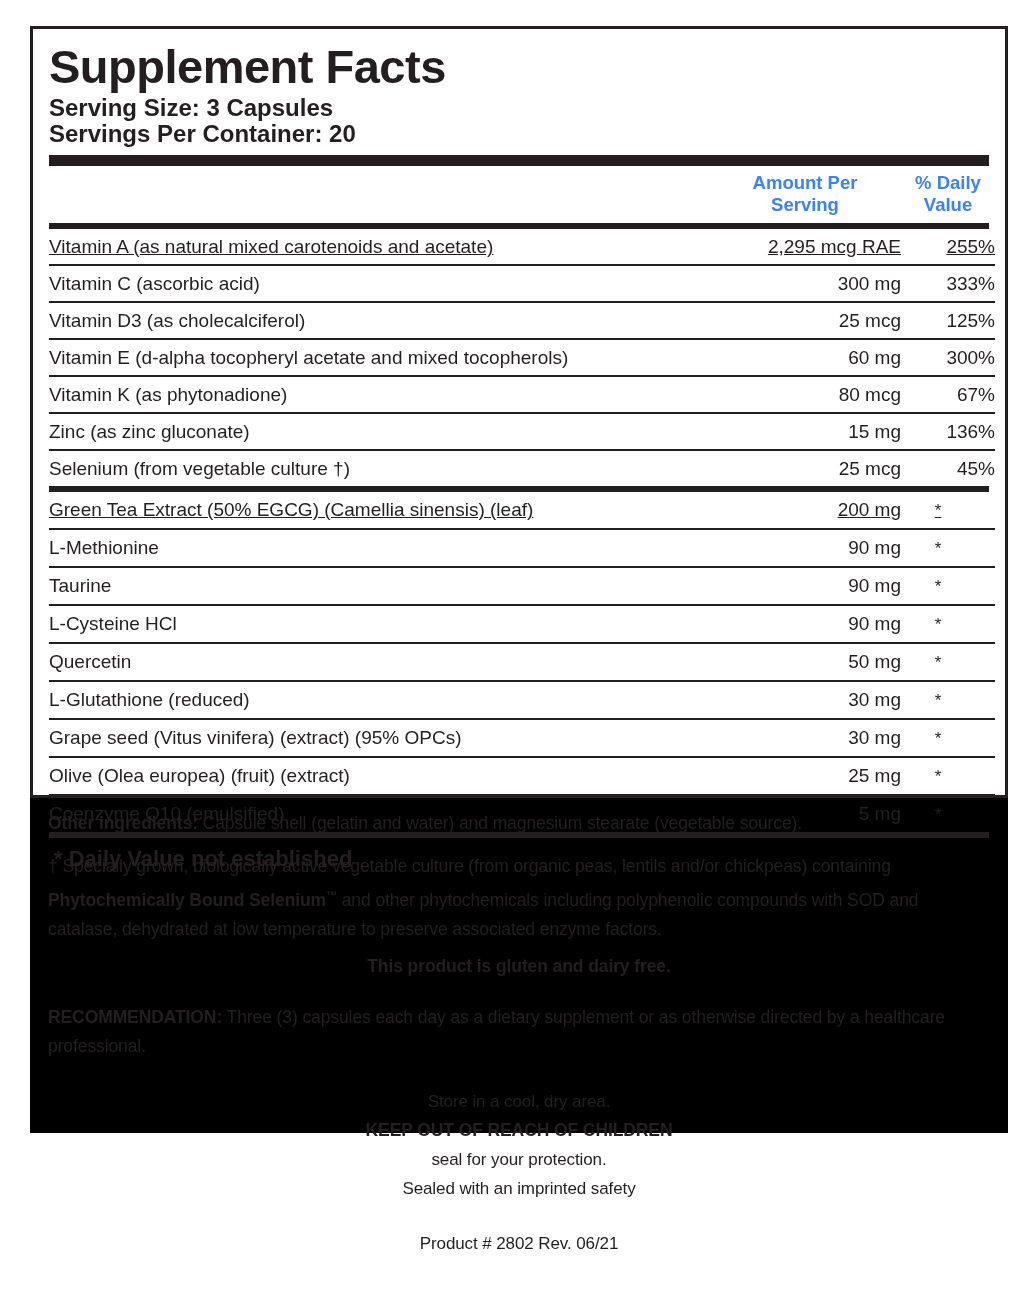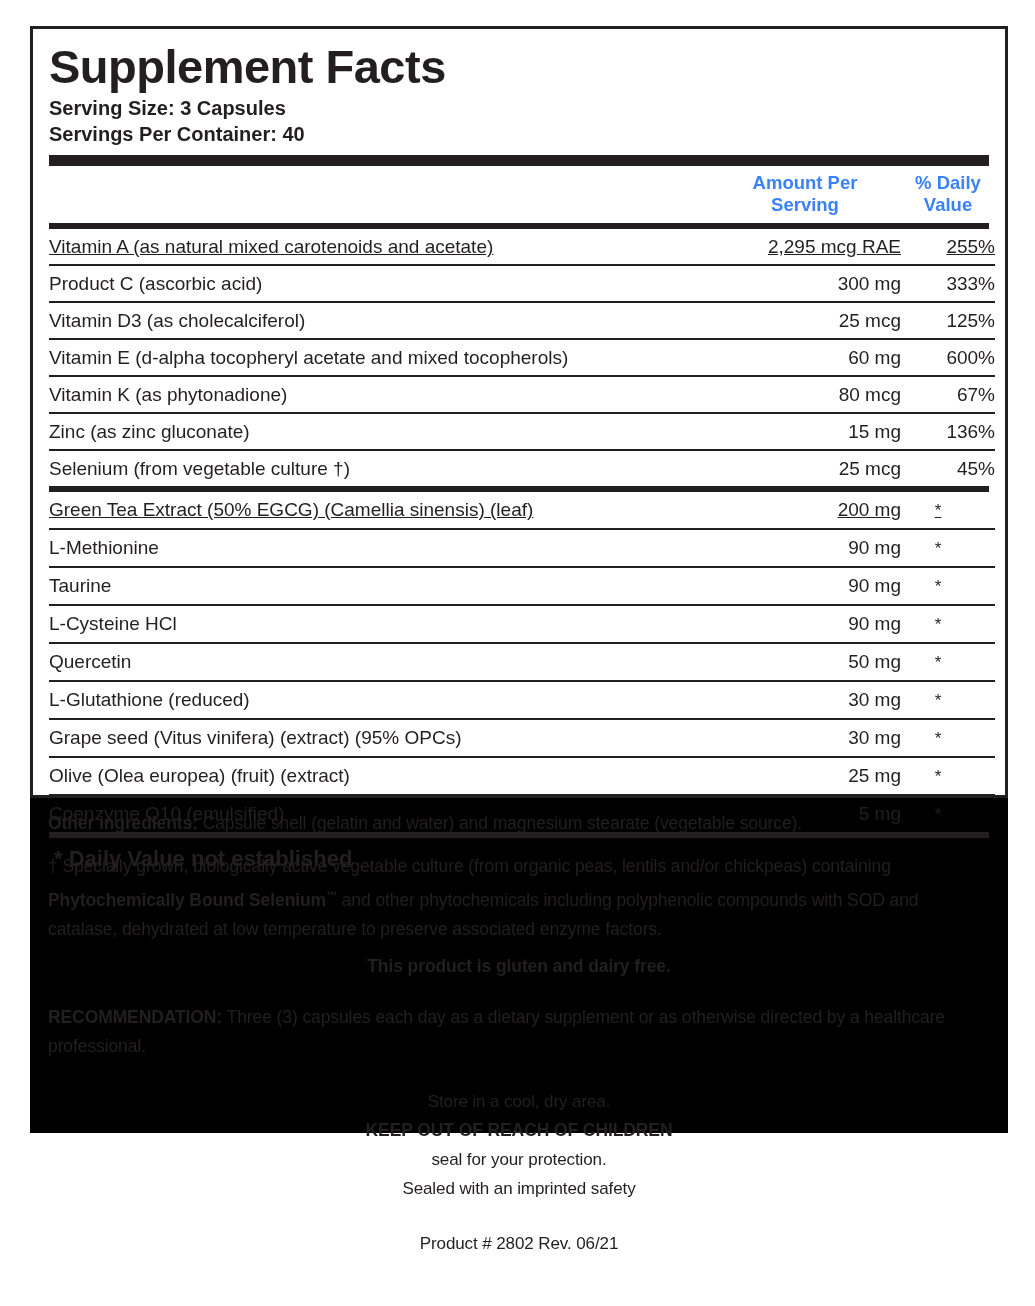--- a/index.html
+++ b/index.html
@@ -51,21 +51,21 @@
     padding: 10px 16px 2px 16px;
   }
   .title {
     font-size: 47px;
     font-weight: bold;
     line-height: 55px;
     letter-spacing: -0.5px;
     color: #231f20;
   }
   .serving {
-    font-size: 20px;
+    font-size: 24px;
     font-weight: bold;
     line-height: 24px;
     color: #231f20;
     margin-top: 2px;
   }
 
   .rule-thick { height: 11px; background: #231f20; margin-top: 9px; }
   .rule-med   { height: 6px;  background: #231f20; }
 
   
@@ -135,21 +135,21 @@
     <p class="d-text d-center d-small">seal for your protection.</p>
     <p class="d-text d-center d-small">Sealed with an imprinted safety</p>
     <div class="gap-26"></div>
     <p class="d-text d-center d-small">Product # 2802  Rev. 06/21</p>
   </div>
 
   <div class="facts">
 
     <div class="title">Supplement Facts</div>
     <div class="serving">Serving Size: 3 Capsules</div>
-    <div class="serving">Servings Per Container: 40</div>
+    <div class="serving">Servings Per Container: 20</div>
 
     <div class="rule-thick"></div>
 
     <table class="facts-tbl">
       <colgroup>
         <col class="c-name">
           <col class="c-amt">
           <col class="c-dv">
       </colgroup>
       <tbody>
@@ -175,33 +175,33 @@
           <col class="c-amt">
           <col class="c-dv">
       </colgroup>
       <tbody>
           <tr class="item">
             <td class="nm">Vitamin A (as natural mixed carotenoids and acetate)</td>
             <td class="amt">2,295 mcg RAE</td>
             <td class="dv">255%</td>
           </tr>
           <tr class="item">
-            <td class="nm">Product C (ascorbic acid)</td>
+            <td class="nm">Vitamin C (ascorbic acid)</td>
             <td class="amt">300 mg</td>
             <td class="dv">333%</td>
           </tr>
           <tr class="item">
             <td class="nm">Vitamin D3 (as cholecalciferol)</td>
             <td class="amt">25 mcg</td>
             <td class="dv">125%</td>
           </tr>
           <tr class="item">
             <td class="nm">Vitamin E (d-alpha tocopheryl acetate and mixed tocopherols)</td>
             <td class="amt">60 mg</td>
-            <td class="dv">600%</td>
+            <td class="dv">300%</td>
           </tr>
           <tr class="item">
             <td class="nm">Vitamin K (as phytonadione)</td>
             <td class="amt">80 mcg</td>
             <td class="dv">67%</td>
           </tr>
           <tr class="item">
             <td class="nm">Zinc (as zinc gluconate)</td>
             <td class="amt">15 mg</td>
             <td class="dv">136%</td>

